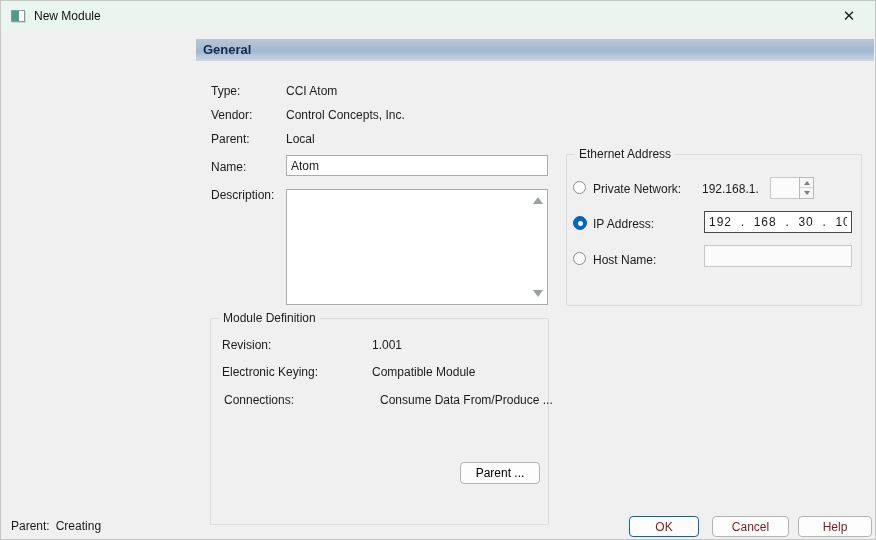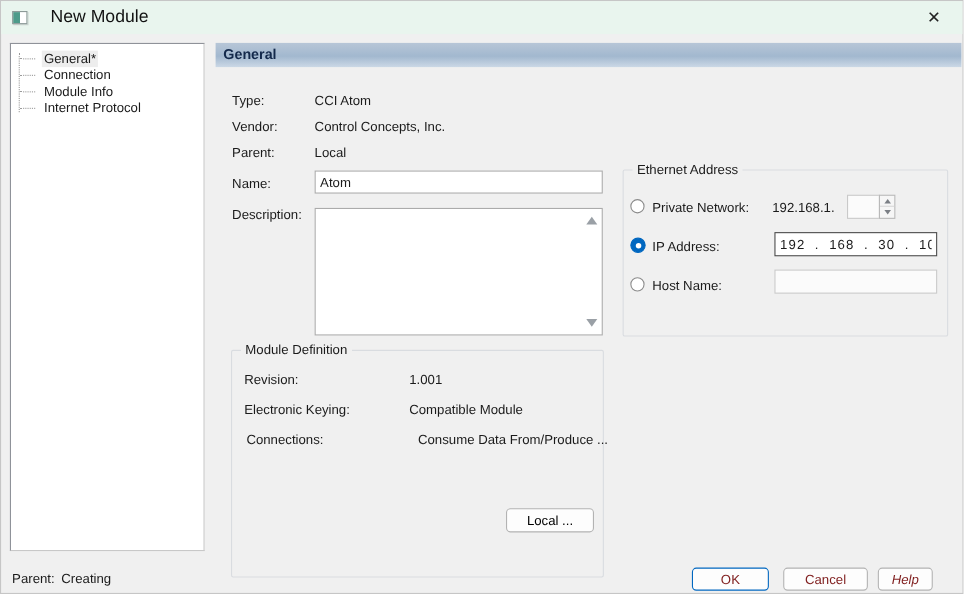--- a/index.html
+++ b/index.html
@@ -3,21 +3,21 @@
 <meta charset="utf-8">
 <style>
   * { margin:0; padding:0; box-sizing:border-box; }
   html,body { width:876px; height:540px; }
   body { font-family:"Liberation Sans", sans-serif; font-size:12px; color:#1b1b1b; }
   .dialog { position:relative; width:876px; height:540px; background:#f0f0f0; border:1px solid #c6c6c6; overflow:hidden; }
 
   
   .titlebar { position:absolute; left:0; top:0; width:876px; height:30px; background:#e9f5ee; display:flex; align-items:center; padding:0 10px; }
   .module-icon { width:14px; height:12px; border:1px solid #8d9a98; background:linear-gradient(90deg,#4d9b8a 0 55%,#ffffff 55%); box-shadow:1px 1px 0 #cfd8d4; }
-  .title-text { margin-left:21px; font-size:16px; color:#111; }
+  .title-text { margin-left:9px; font-size:12px; color:#111; }
   .close-btn { position:absolute; right:18px; top:5px; width:20px; height:20px; display:flex; align-items:center; justify-content:center; font-size:15px; color:#222; cursor:default; }
 
   
   .tree-panel { position:absolute; left:8px; top:38px; width:177px; height:462px; background:#fff; border:1px solid #8f9299; border-right-color:#c8c8c8; border-bottom-color:#c8c8c8; padding-top:6px; }
   .tree-vline { position:absolute; left:7px; top:8px; height:54px; border-left:1px dotted #9a9a9a; }
   .tree-item { position:relative; height:15px; line-height:15px; padding-left:28px; white-space:nowrap; }
   .tree-item::before { content:''; position:absolute; left:8px; top:7px; width:14px; border-top:1px dotted #9a9a9a; }
   .tree-item .tlabel { display:inline-block; padding:0 2px; }
   .tree-item.selected .tlabel { background:#ededed; }
 
@@ -55,52 +55,37 @@
   .spin-up i { width:0; height:0; border-left:3px solid transparent; border-right:3px solid transparent; border-bottom:4px solid #7b7f85; }
   .spin-dn i { width:0; height:0; border-left:3px solid transparent; border-right:3px solid transparent; border-top:4px solid #7b7f85; }
 
   .ip-input { left:137px; top:56px; width:148px; height:22px; border:1px solid #4a4a4a; text-align:center; letter-spacing:1px; }
   .host-input { left:137px; top:90px; width:148px; height:22px; border:1px solid #c9c9c9; background:#fbfbfb; }
 
   
   .btn { position:absolute; height:21px; border:1px solid #b3b3b3; border-radius:4px; background:#fdfdfd; font-family:"Liberation Sans",sans-serif; font-size:12px; color:#7f1d1d; display:flex; align-items:center; justify-content:center; cursor:default; }
   .btn-ok { left:628px; top:515px; width:70px; border-color:#0067c0; }
   .btn-cancel { left:711px; top:515px; width:77px;text-align:center; }
-  .btn-help { left:797px; top:515px; width:50px;font-style:italic; }
+  .btn-help { left:797px; top:515px; width:74px; }
   .btn-change { left:249px; top:143px; width:80px; height:22px; position:absolute; border:1px solid #b3b3b3; border-radius:4px; background:#fdfdfd; font-size:12px; display:flex; align-items:center; justify-content:center; }
 
   .status-bar { position:absolute; left:10px; top:518px; white-space:nowrap; }
   .status-bar .s-val { margin-left:6px; }
 </style>
 </head>
 <body>
 
 <div class="dialog">
 
   <div class="titlebar">
     <span class="module-icon"></span>
     <span class="title-text">New Module</span>
     <span class="close-btn">✕</span>
   </div>
 
-  <div class="tree-panel">
-    <span class="tree-vline"></span>
-    <div class="tree-item selected">
-      <span class="tlabel">General*</span>
-    </div>
-    <div class="tree-item">
-      <span class="tlabel">Connection</span>
-    </div>
-    <div class="tree-item">
-      <span class="tlabel">Module Info</span>
-    </div>
-    <div class="tree-item">
-      <span class="tlabel">Internet Protocol</span>
-    </div>
-  </div>
 
   <div class="section-hdr">General</div>
 
   <span class="lbl" style="left:210px; top:83px;">Type:</span>
   <span class="val" style="left:285px; top:83px;">CCI Atom</span>
   <span class="lbl" style="left:210px; top:107px;">Vendor:</span>
   <span class="val" style="left:285px; top:107px;">Control Concepts, Inc.</span>
   <span class="lbl" style="left:210px; top:131px;">Parent:</span>
   <span class="val" style="left:285px; top:131px;">Local</span>
 
@@ -144,21 +129,21 @@
 
     <span class="lbl" style="left:11px; top:19px;">Revision:</span>
     <span class="val" style="left:161px; top:19px;">1.001</span>
 
     <span class="lbl" style="left:11px; top:46px;">Electronic Keying:</span>
     <span class="val" style="left:161px; top:46px;">Compatible Module</span>
 
     <span class="lbl" style="left:13px; top:74px;">Connections:</span>
     <span class="val" style="left:169px; top:74px;">Consume Data From/Produce ...</span>
 
-    <button class="btn-change">Local ...</button>
+    <button class="btn-change">Parent ...</button>
   </div>
 
   <div class="status-bar">
     <span>Parent:</span><span class="s-val">Creating</span>
   </div>
 
   <button class="btn btn-ok">OK</button>
   <button class="btn btn-cancel">Cancel</button>
   <button class="btn btn-help">Help</button>
 

